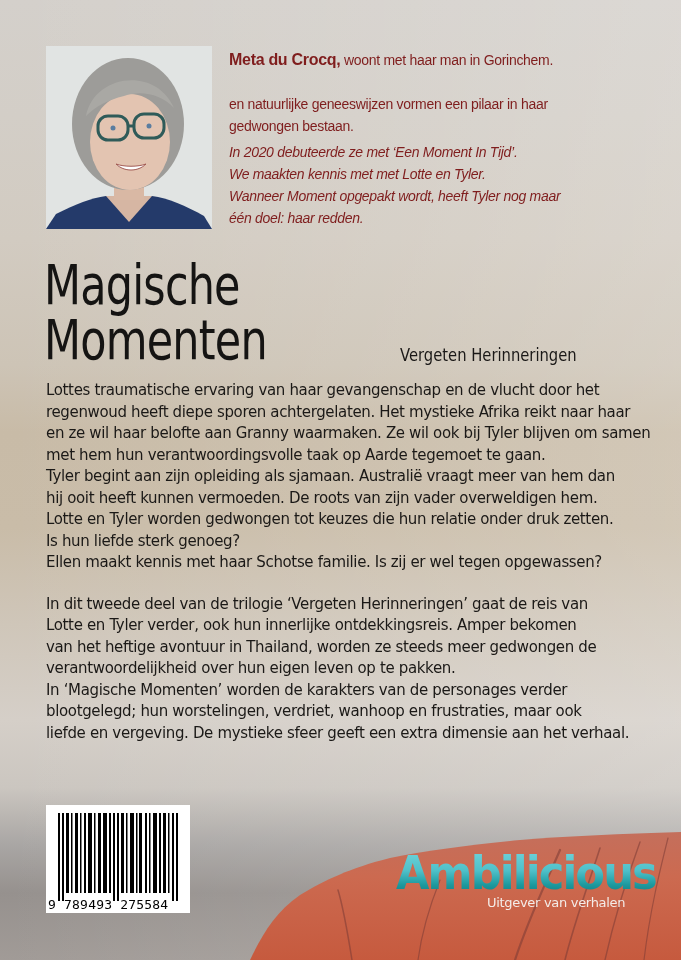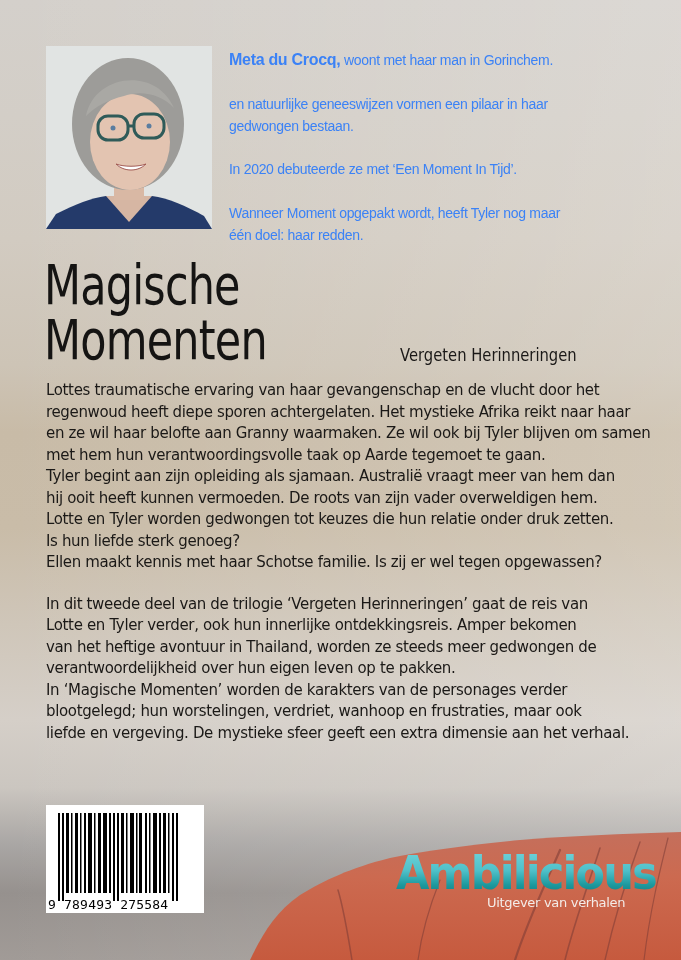--- a/index.html
+++ b/index.html
@@ -21,25 +21,25 @@
     .author-photo {
       position: absolute; left: 46px; top: 46px; width: 166px; height: 183px;
       background: linear-gradient(180deg, #e3e6e6 0%, #dde1e1 60%, #d6dada 100%);
       overflow: hidden;
     }
     .author-photo svg { display: block; width: 100%; height: 100%; }
 
     .bio {
       position: absolute; left: 229px; top: 49px; width: 430px;
       font-family: "Liberation Sans", sans-serif;
-      font-size: 14px; line-height: 22px; color: #3b82f6;
+      font-size: 14px; line-height: 22px; color: #7f1d1d;
       letter-spacing: -0.3px;
     }
     .bio p { margin: 0; }
-    .bio p + p { margin-top: 21px; }
+    .bio p + p { margin-top: 4px; font-style: italic; }
     .bio .name { font-weight: bold; font-size: 16px; }
 
     .title {
       position: absolute; left: 44px; top: 258px;
       font-family: "DejaVu Sans", sans-serif;
       font-weight: normal; font-size: 55px; line-height: 55px;
       color: #151413; letter-spacing: -1px;
       transform: scaleX(0.78); transform-origin: left top;
     }
     .title div { white-space: nowrap; }
@@ -52,21 +52,21 @@
     .body-text {
       position: absolute; left: 46px; top: 380px; width: 640px;
       font-family: "DejaVu Sans", sans-serif;
       font-size: 15px; line-height: 21.5px; color: #1b1917;
       letter-spacing: -0.35px;
     }
     .body-text .line { white-space: nowrap; height: 21.5px; }
     .body-text .para + .para { margin-top: 20px; }
 
     .barcode {
-      position: absolute; left: 46px; top: 805px; width: 158px; height: 108px;
+      position: absolute; left: 46px; top: 805px; width: 144px; height: 108px;
       background: #ffffff;
     }
     .barcode svg { position: absolute; left: 8px; top: 8px; }
     .barcode .isbn {
       position: absolute; left: 2px; bottom: 1px;
       font-family: "DejaVu Sans Mono", monospace; font-size: 13px; color: #000;
       letter-spacing: 0.2px; white-space: pre;
     }
 
     .publisher-logo {
@@ -139,21 +139,21 @@
 
 <div class="bio">
   <p>
     <span class="name">Meta du Crocq,</span><span> woont met haar man in Gorinchem.</span><br>
     <br>
     <span>en natuurlijke geneeswijzen vormen een pilaar in haar</span><br>
     <span>gedwongen bestaan.</span>
   </p>
   <p>
     <span>In 2020 debuteerde ze met ‘Een Moment In Tijd’.</span><br>
-    <br>
+    <span>We maakten kennis met met Lotte en Tyler.</span><br>
     <span>Wanneer Moment opgepakt wordt, heeft Tyler nog maar</span><br>
     <span>één doel: haar redden.</span>
   </p>
 </div>
 
 <div class="title">
   <div>Magische</div>
   <div>Momenten</div>
 </div>
 <div class="series">Vergeten Herinneringen</div>

